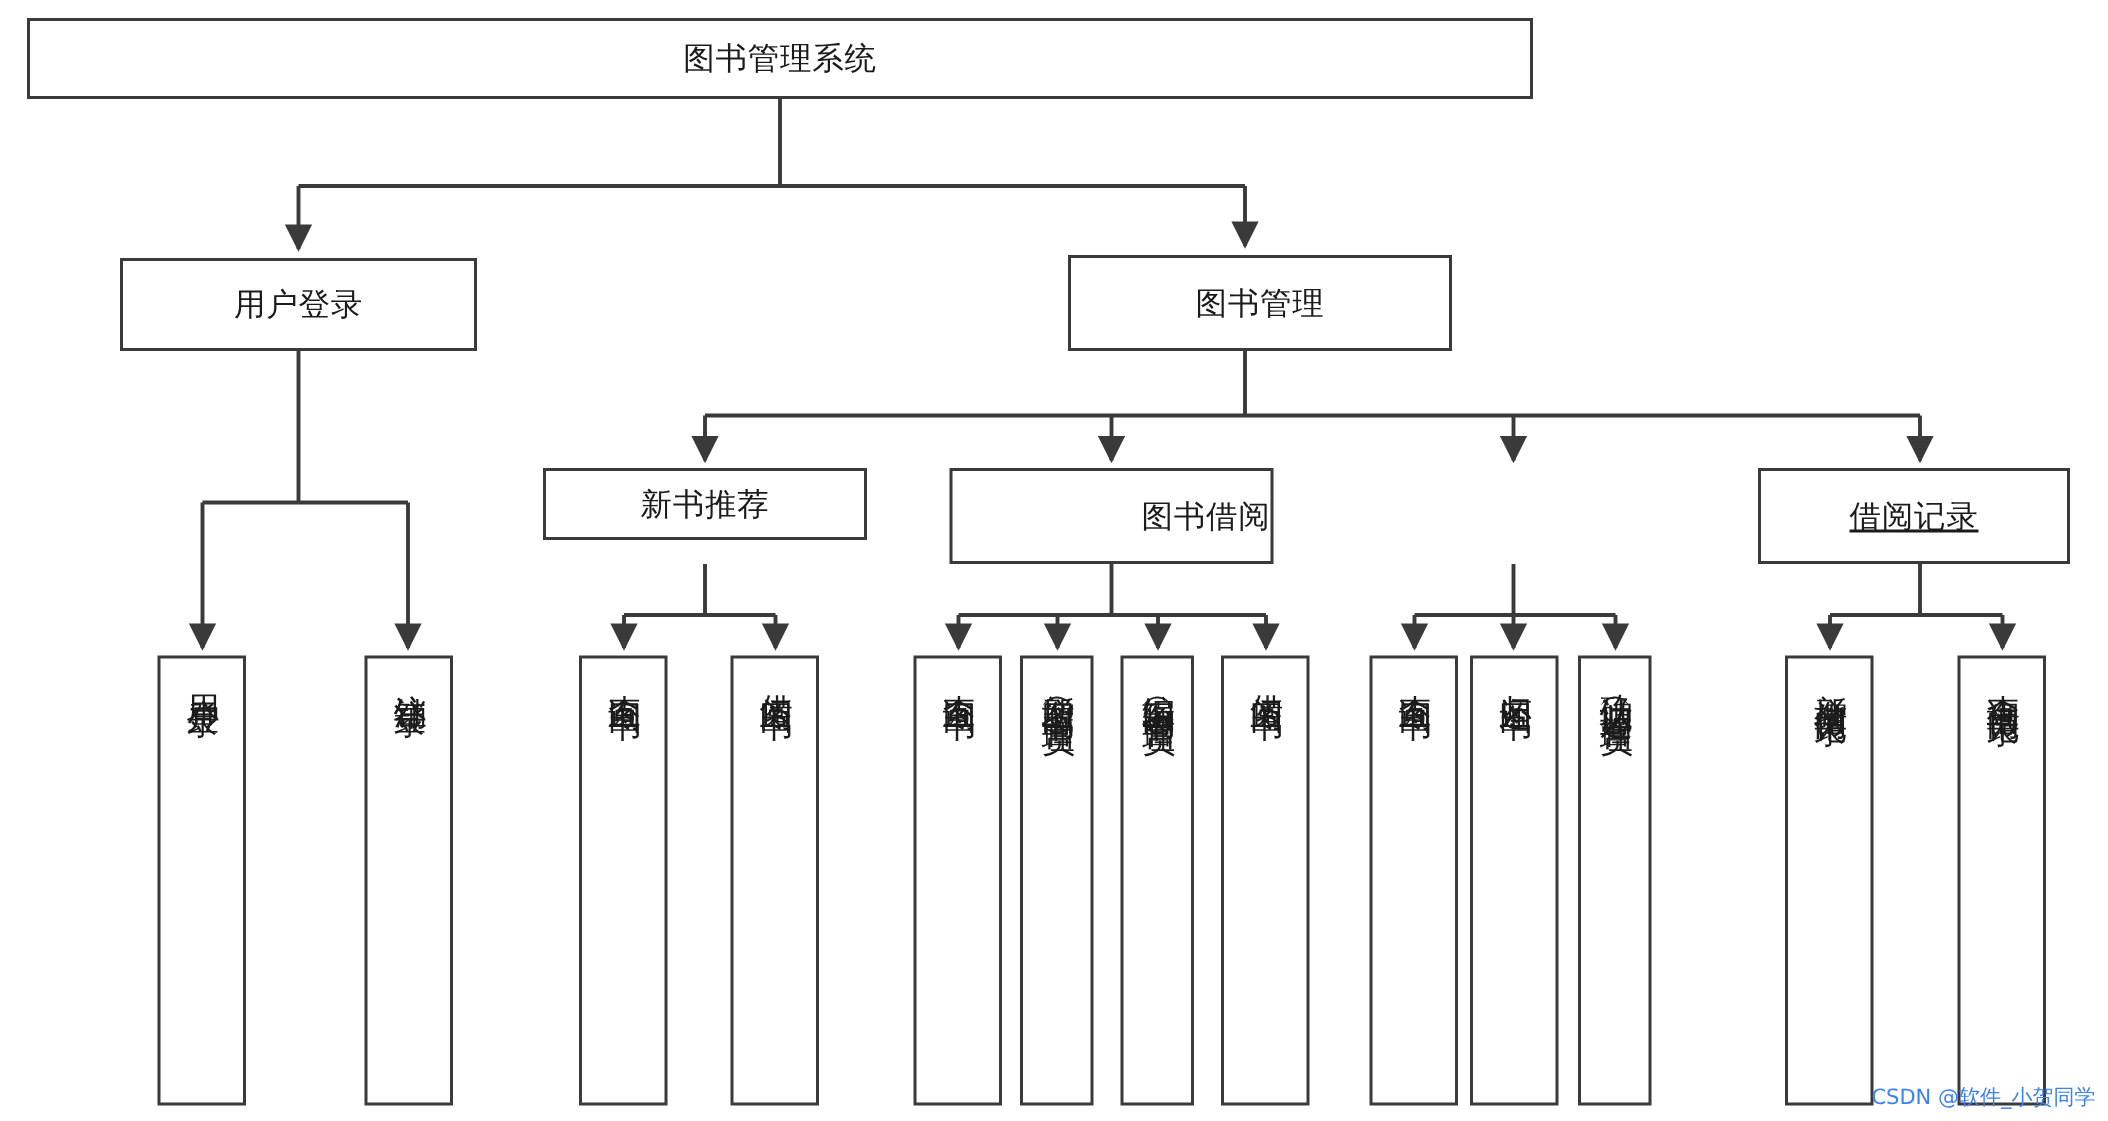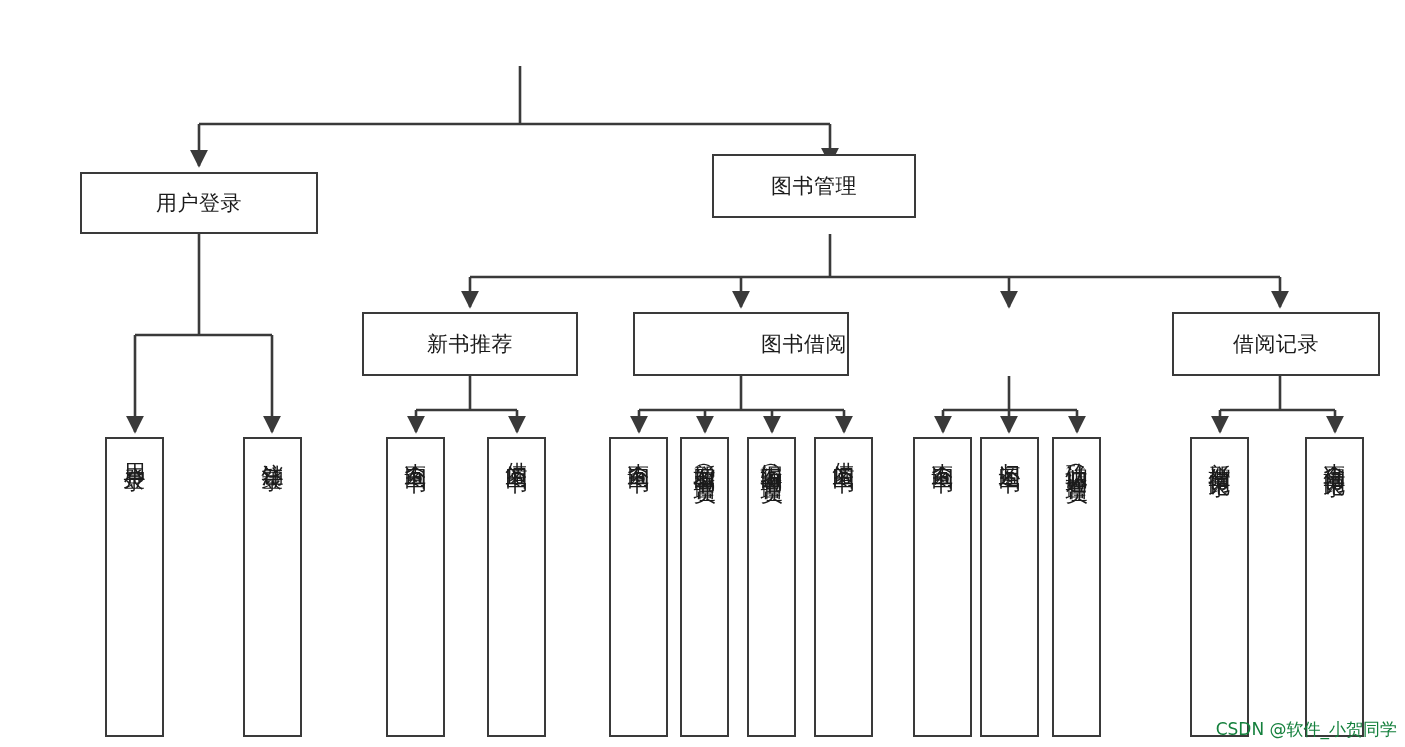--- a/index.html
+++ b/index.html
@@ -54,22 +54,22 @@
     text-orientation: upright;
     font-size: 22px;
     letter-spacing: 3px;
     line-height: 1.0;
     white-space: nowrap;
   }
   #watermark {
     position: absolute;
     right: 8px;
     bottom: 6px;
-    font-size: 17px;
-    color: #15803d;
+    font-size: 14px;
+    color: #3b82f6;
     z-index: 5;
     white-space: nowrap;
     pointer-events: none;
   }
 </style>
 </head>
 <body>
 
 <div id="canvas">
 
@@ -116,35 +116,38 @@
       <path d="M 1009 410 L 1009 432" marker-end="url(#arrow)"></path>
       <path d="M 1077 410 L 1077 432" marker-end="url(#arrow)"></path>
 
       <path d="M 1280 376 L 1280 410"></path>
       <path d="M 1220 410 L 1335 410"></path>
       <path d="M 1220 410 L 1220 432" marker-end="url(#arrow)"></path>
       <path d="M 1335 410 L 1335 432" marker-end="url(#arrow)"></path>
     </g>
   </svg>
 
+  <div class="node horizontal" style="left: 18px; top: 12px; width: 1004px; height: 54px;">
+    <span class="node-label">图书管理系统</span>
+  </div>
 
   <div class="node horizontal" style="left: 80px; top: 172px; width: 238px; height: 62px;">
     <span class="node-label">用户登录</span>
   </div>
-  <div class="node horizontal" style="left: 712px; top: 154px; width: 204px; height: 64px;">
+  <div class="node horizontal" style="left: 712px; top: 170px; width: 256px; height: 64px;">
     <span class="node-label">图书管理</span>
   </div>
 
-  <div class="node horizontal" style="left: 362px; top: 312px; width: 216px; height: 64px;">
+  <div class="node horizontal" style="left: 362px; top: 312px; width: 216px; height: 48px;">
     <span class="node-label">新书推荐</span>
   </div>
   <div class="node horizontal" style="left: 633px; top: 312px; width: 216px; height: 64px; justify-content: flex-end;">
     <span class="node-label">图书借阅</span>
   </div>
-  <div class="node horizontal" style="left: 1172px; top: 312px; width: 208px; height: 64px;">
+  <div class="node horizontal" style="left: 1172px; top: 312px; width: 208px; height: 64px; text-decoration: underline;">
     <span class="node-label">借阅记录</span>
   </div>
 
   <div class="node vertical" style="left: 105px; top: 437px; width: 59px; height: 300px;">
     <span class="node-label">用户登录</span>
   </div>
   <div class="node vertical" style="left: 243px; top: 437px; width: 59px; height: 300px;">
     <span class="node-label">注销登录</span>
   </div>
 

